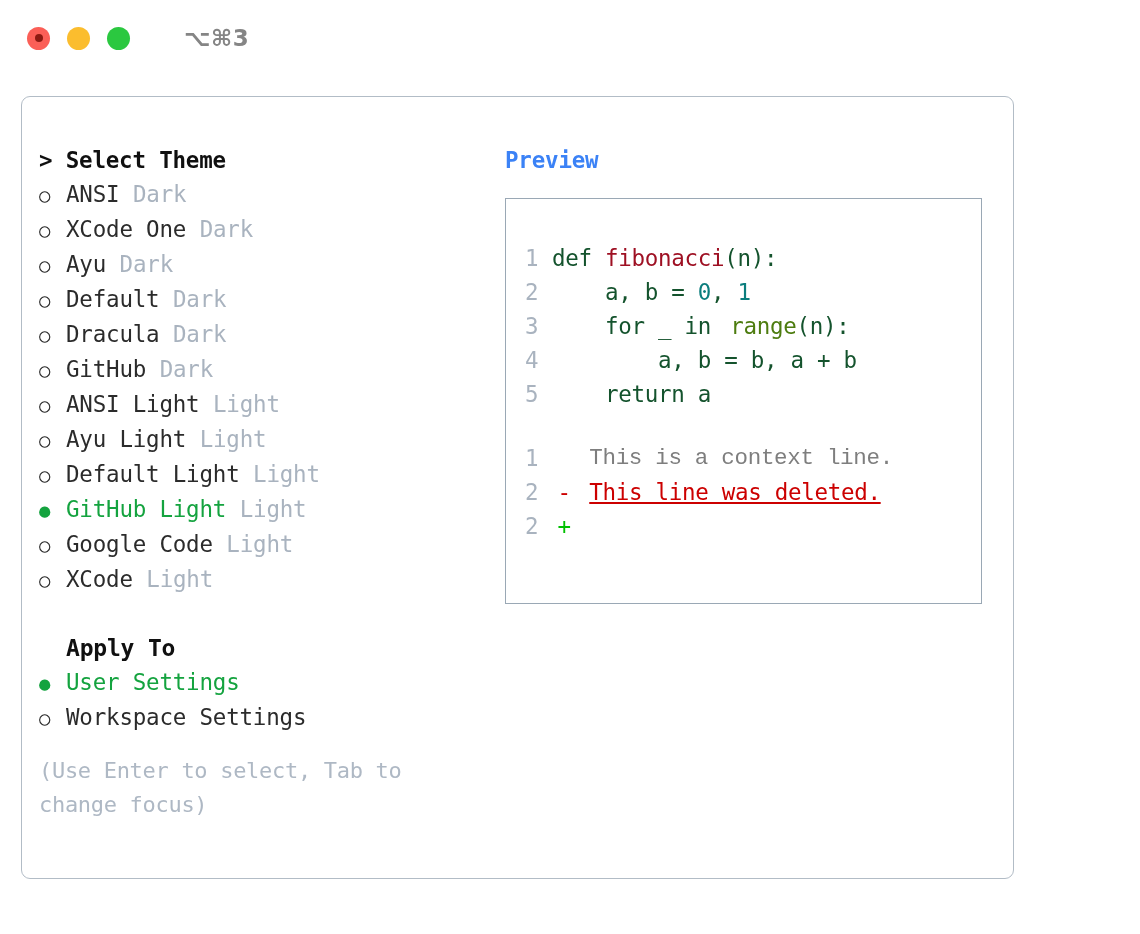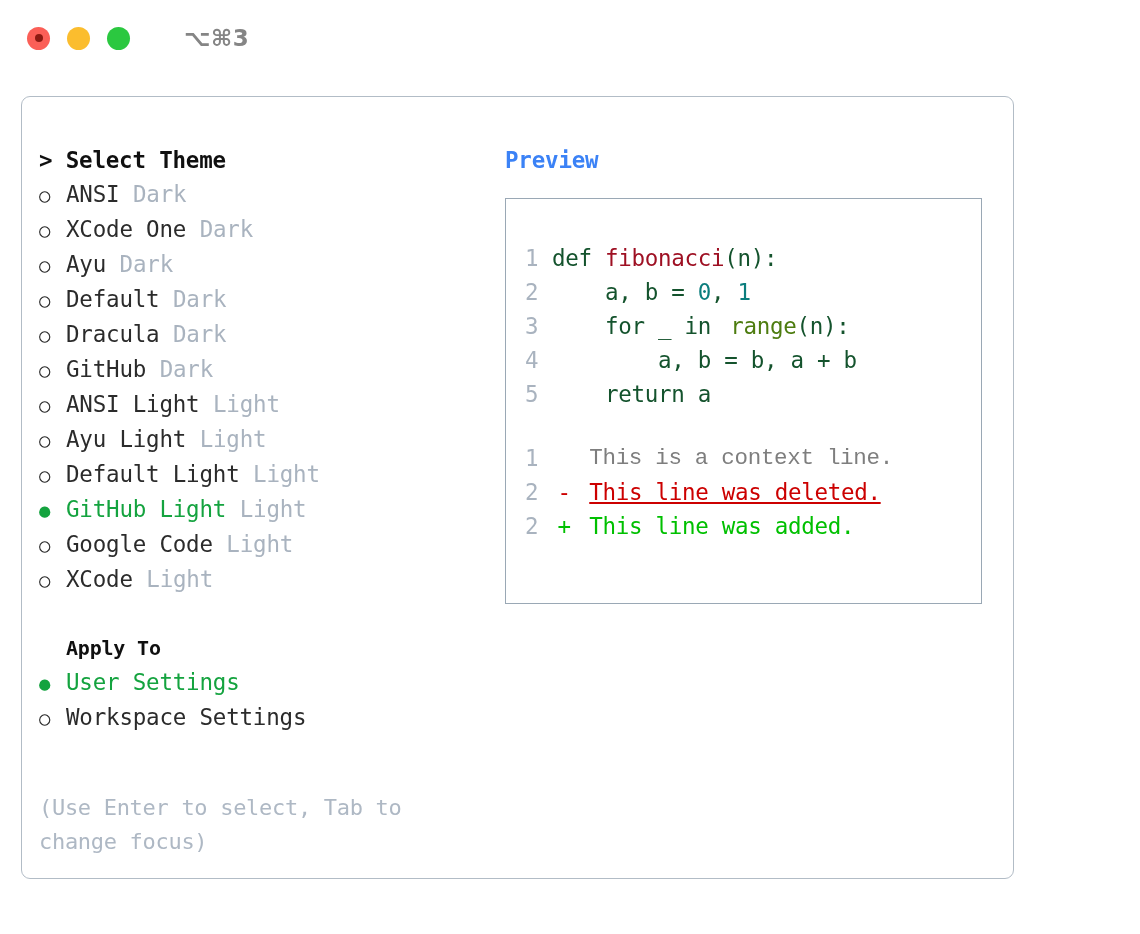--- a/index.html
+++ b/index.html
@@ -122,31 +122,31 @@
   .opt-label.sel { color: #14a33f; }
   .opt-tag {
     color: #a9b3bf;
     letter-spacing: -0.2px;
   }
 
   .subsection {
     margin-top: 34px;
   }
   .subsection-title {
-    font-size: 20px;
+    font-size: 23px;
     font-weight: 700;
     color: #101010;
     letter-spacing: -0.2px;
     line-height: 34px;
     padding-left: 27px;
     white-space: pre;
   }
 
   #hint {
-    margin-top: 56px;
+    margin-top: 19px;
     font-size: 22px;
     color: #aeb8c4;
     line-height: 34px;
     max-width: 410px;
     letter-spacing: -0.3px;
   }
 
   
   #right-col {
     flex: 1;
@@ -256,20 +256,20 @@
               <div class="code-line"><span class="lineno">1</span><span><span class="code-text">def </span><span class="tok-fn">fibonacci</span><span class="code-text">(n):</span></span></div>
               <div class="code-line"><span class="lineno">2</span><span><span class="code-text">    a, b = </span><span class="tok-num">0</span><span class="code-text">, </span><span class="tok-num">1</span></span></div>
               <div class="code-line"><span class="lineno">3</span><span><span class="code-text">    for _ in </span><span class="tok-call">range</span><span class="code-text">(n):</span></span></div>
               <div class="code-line"><span class="lineno">4</span><span><span class="code-text">        a, b = b, a + b</span></span></div>
               <div class="code-line"><span class="lineno">5</span><span><span class="code-text">    return a</span></span></div>
             </div>
           <div class="diff-gap"></div>
           <div id="diff-block">
               <div class="diff-line"><span class="lineno">1</span><span class="diff-mark ctx"> </span><span> </span><span class="diff-ctx">This is a context line.</span></div>
               <div class="diff-line"><span class="lineno">2</span><span class="diff-mark del">-</span><span> </span><span class="diff-del">This line was deleted.</span></div>
-              <div class="diff-line"><span class="lineno">2</span><span class="diff-mark add">+</span><span> </span><span class="diff-add">This line was added.</span></div>
+              <div class="diff-line"><span class="lineno">2</span><span class="diff-mark add">+</span><span> </span></div>
             </div>
         </div>
       </div>
 
     </div>
   </div>
 </div>
 
 </body></html>

